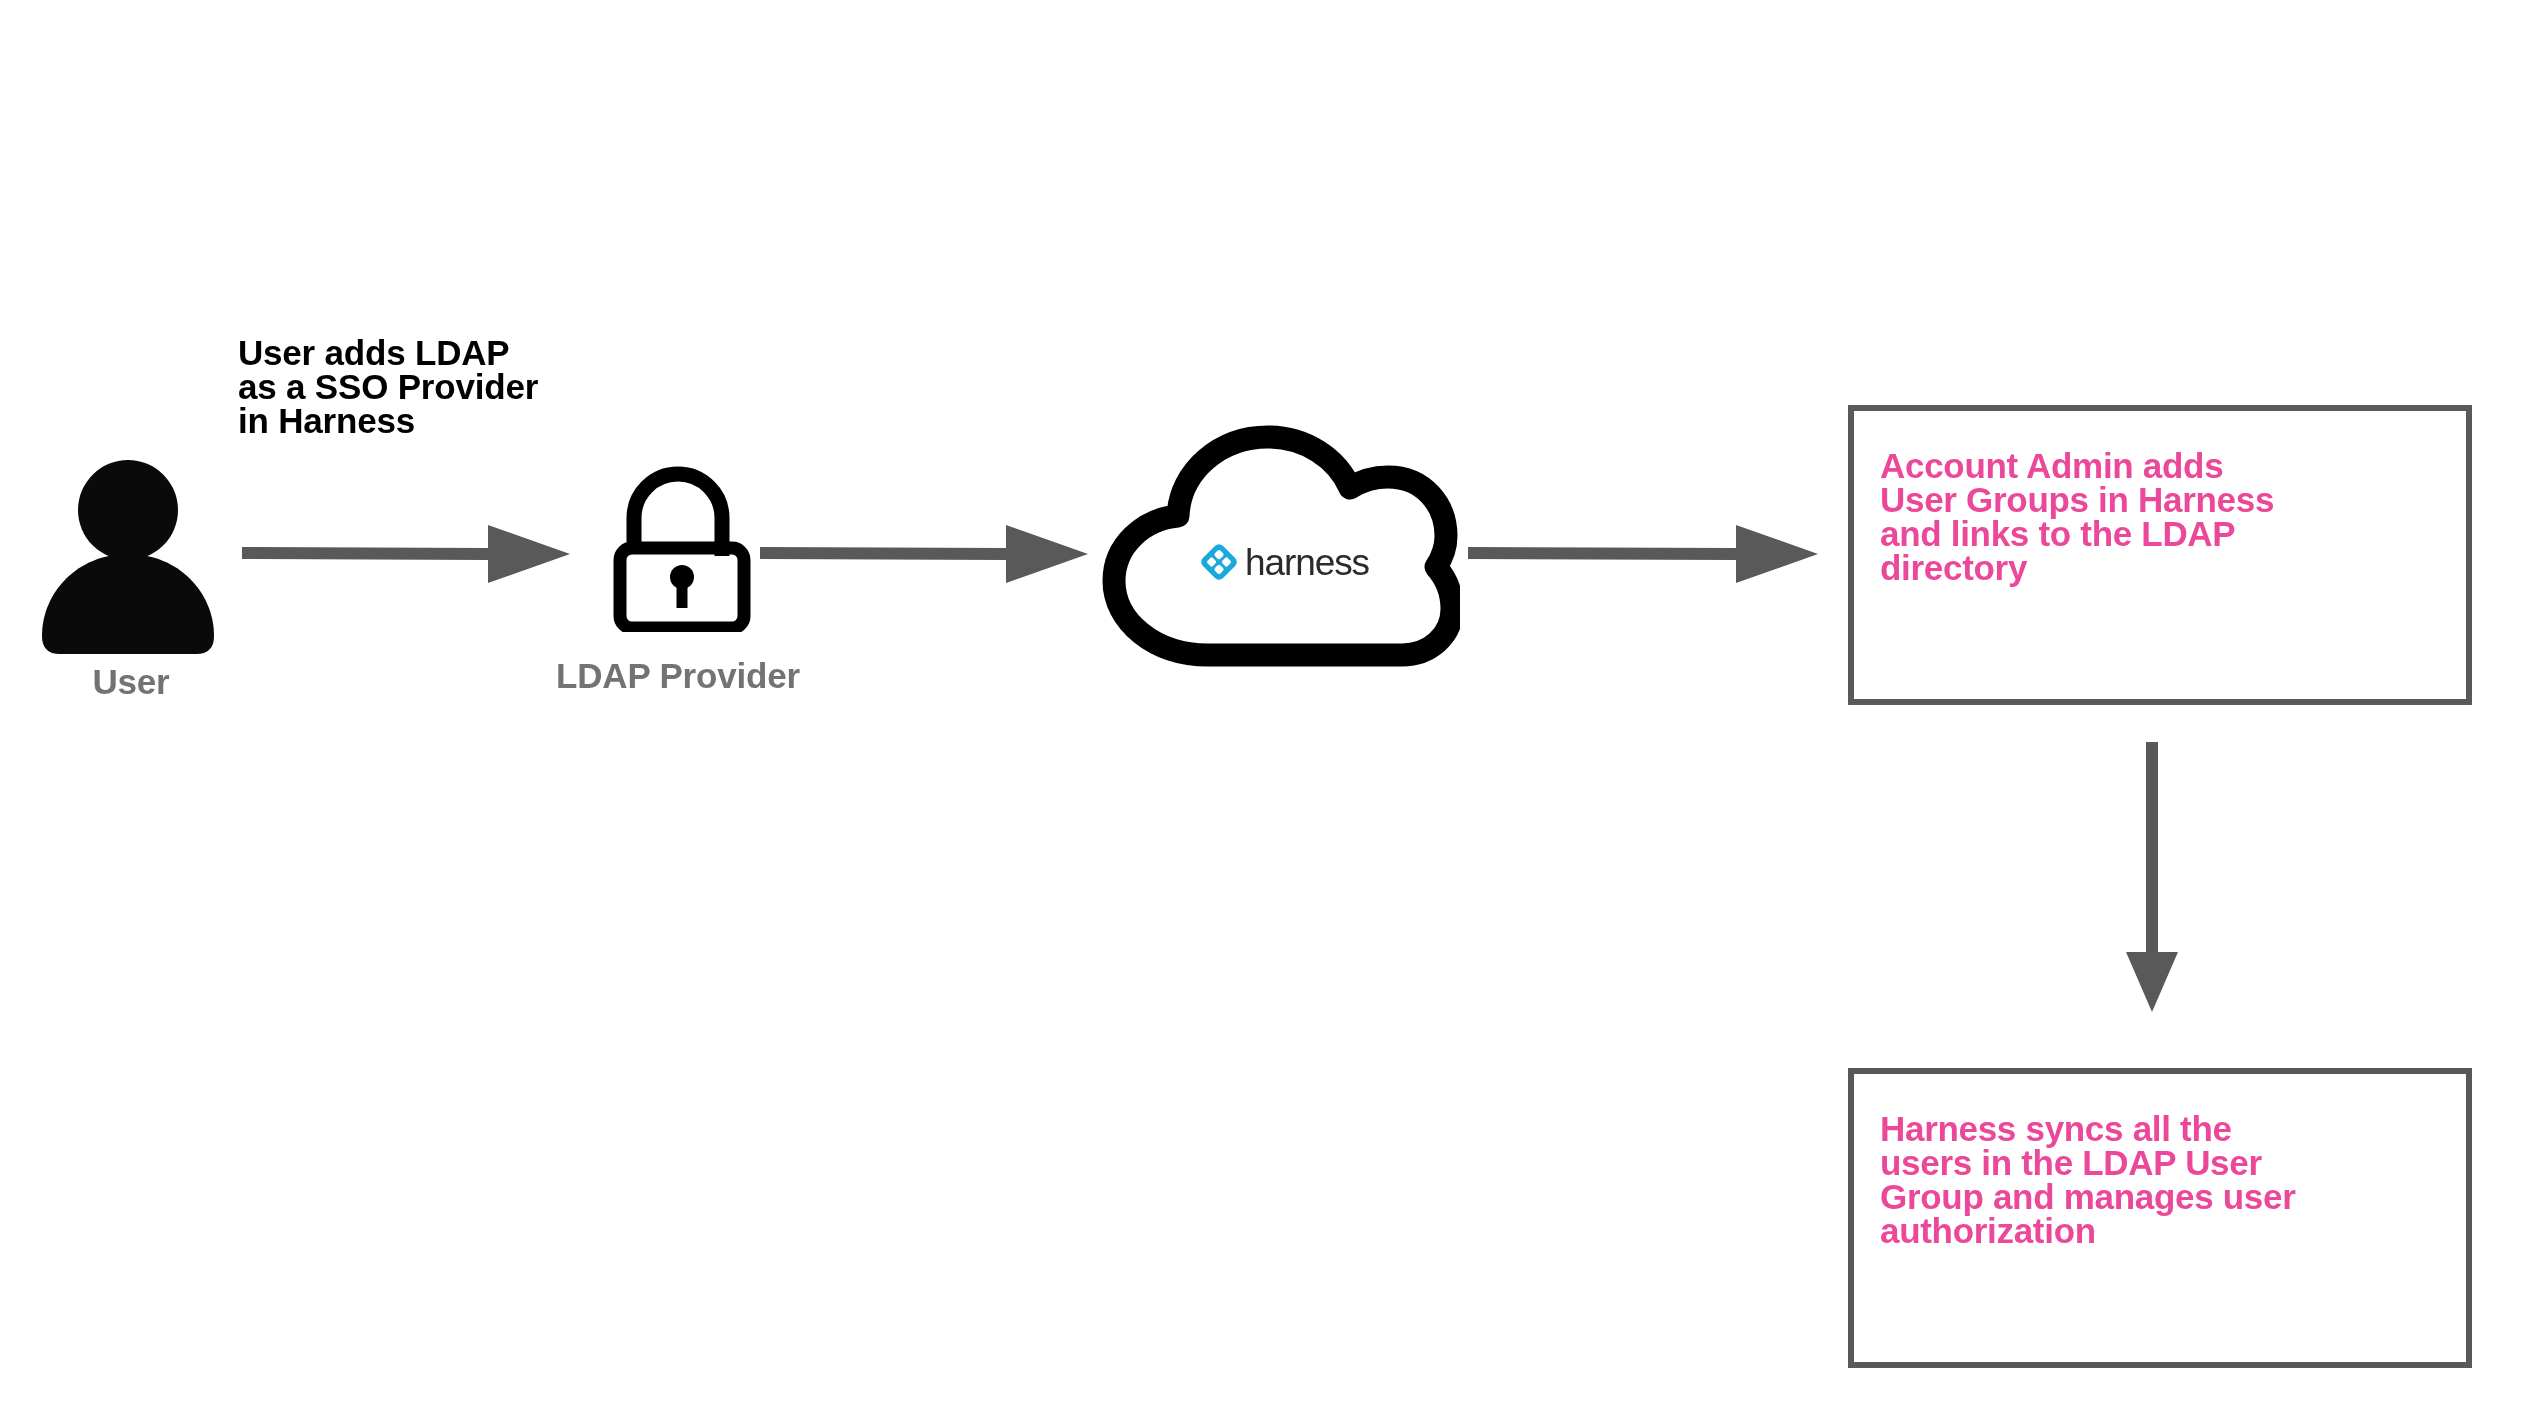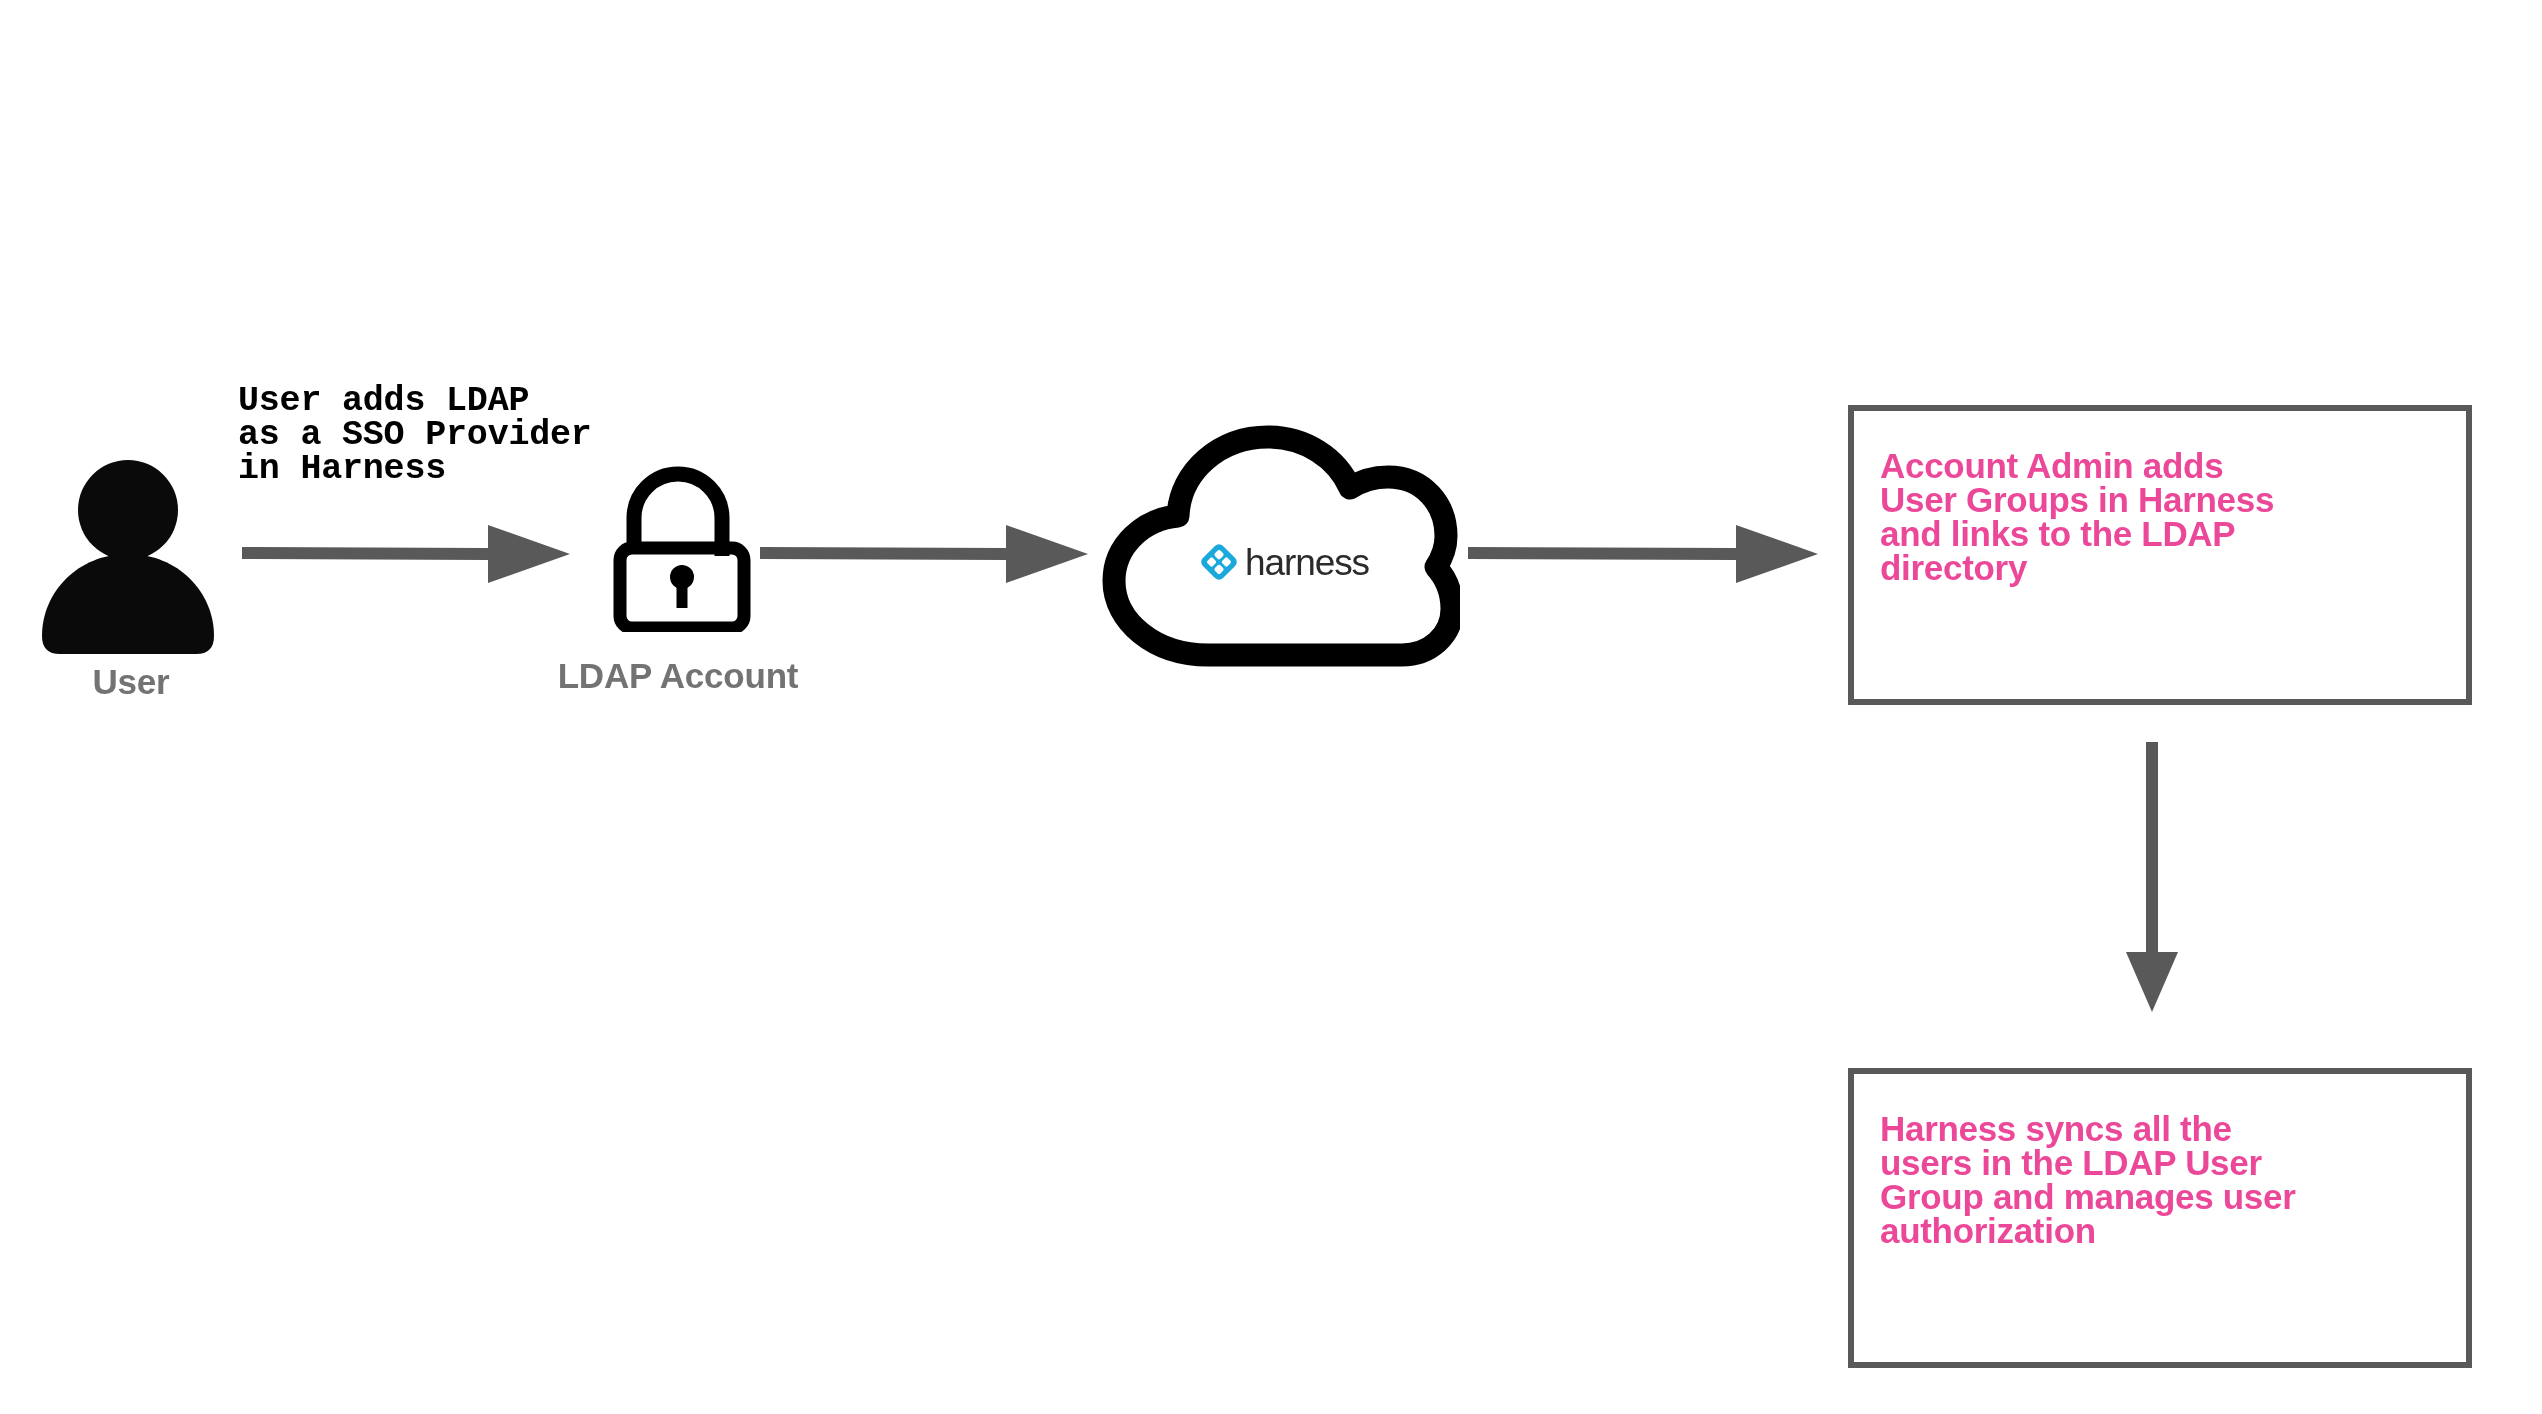--- a/index.html
+++ b/index.html
@@ -19,26 +19,25 @@
     overflow: hidden;
   }
 
   
   .abs { position: absolute; }
   .nosel { user-select: none; }
 
   
   .callout-text {
     position: absolute;
-    font-family: Liberation Mono, monospace;
+    font-family: Liberation Sans, sans-serif;
     font-weight: bold;
     color: #000000;
     white-space: pre-line;
     letter-spacing: -0.2px;
-    margin-top: 48px;
   }
 
   #step1-caption {
     left: 238px;
     top: 336px;
     font-size: 35px;
     line-height: 34px;
     width: 420px;
   }
 
@@ -189,21 +188,21 @@
              L22 66
              A 44 44 0 0 1 110 66
              L110 104" fill="none" stroke="#000000" stroke-width="15" stroke-linecap="butt"></path>
 
     <rect x="8" y="96" width="124" height="80" rx="12" ry="12" fill="none" stroke="#000000" stroke-width="13"></rect>
 
     <circle cx="70" cy="125" r="12" fill="#000000"></circle>
     <rect x="64.5" y="128" width="11" height="28" fill="#000000"></rect>
   </svg>
 
-  <div class="node-label" id="ldap-label">LDAP Account</div>
+  <div class="node-label" id="ldap-label">LDAP Provider</div>
 
   <svg class="arrow-svg" id="arrow-ldap-cloud" viewBox="0 0 340 80">
     <path d="M2 32 L 248 33 L 248 10 L 330 39 L 248 68 L 248 45 L 2 44 Z" fill="#595959"></path>
   </svg>
 
   <div id="cloud-node" class="abs">
     <svg id="cloud-svg" viewBox="0 0 370 270">
       <path d="M118 240
                C 64 240, 24 206, 24 166
                C 24 130, 54 104, 88 101

